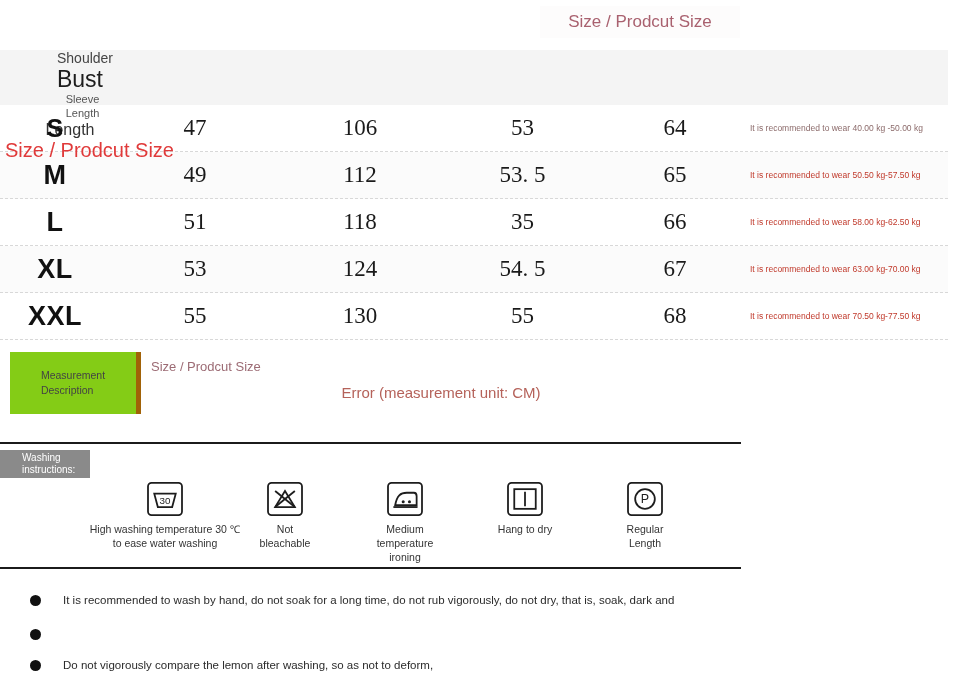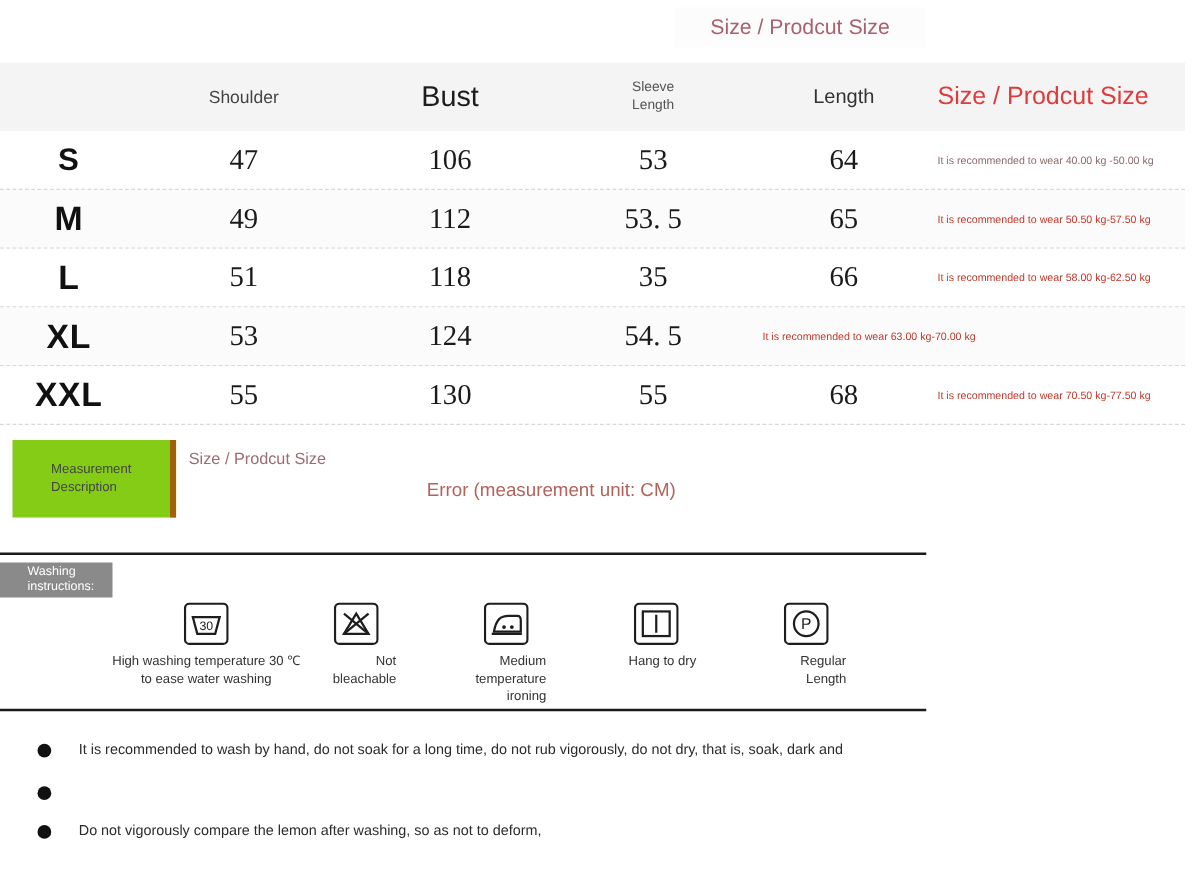--- a/index.html
+++ b/index.html
@@ -40,20 +40,21 @@
     width: 948px;
   }
   .row {
     display: flex;
     align-items: stretch;
     width: 100%;
   }
   .head-row {
     background: #f4f4f4;
     height: 55px;
+    flex-direction: column;
   }
   .body-row {
     height: 46px;
     border-bottom: 1px dashed #d8d8d8;
     background: #ffffff;
   }
   .body-row.shade {
     background: #fbfbfb;
   }
 
@@ -208,21 +209,21 @@
   }
   .care-label {
     margin-top: 6px;
     font-size: 10.5px;
     color: #333;
     line-height: 1.35;
     text-align: center;
     width: 120px;
   }
   .care-item.wide .care-label { width: 160px; }
-  .care-item.left-al .care-label { text-align: right; width: 64px; }
+  .care-item.left-al .care-label { text-align: center; width: 64px; }
 
   
   .notes {
     position: absolute;
     left: 30px;
     top: 592px;
     width: 700px;
   }
   .note {
     display: flex;
@@ -341,20 +342,23 @@
       <span class="size-label">XL</span>
     </div>
     <div class="c-shoulder">
       <span class="num">53</span>
     </div>
     <div class="c-bust">
       <span class="num">124</span>
     </div>
     <div class="c-sleeve">
       <span class="num">54. 5</span>
+    </div>
+    <div class="c-length">
+      <span class="num">67</span>
     </div>
     <div class="c-rec">
       <span class="rec-text">It is recommended to wear 63.00 kg-70.00 kg</span>
     </div>
   </div>
 
   <div class="row body-row">
     <div class="c-size">
       <span class="size-label xxl">XXL</span>
     </div>

